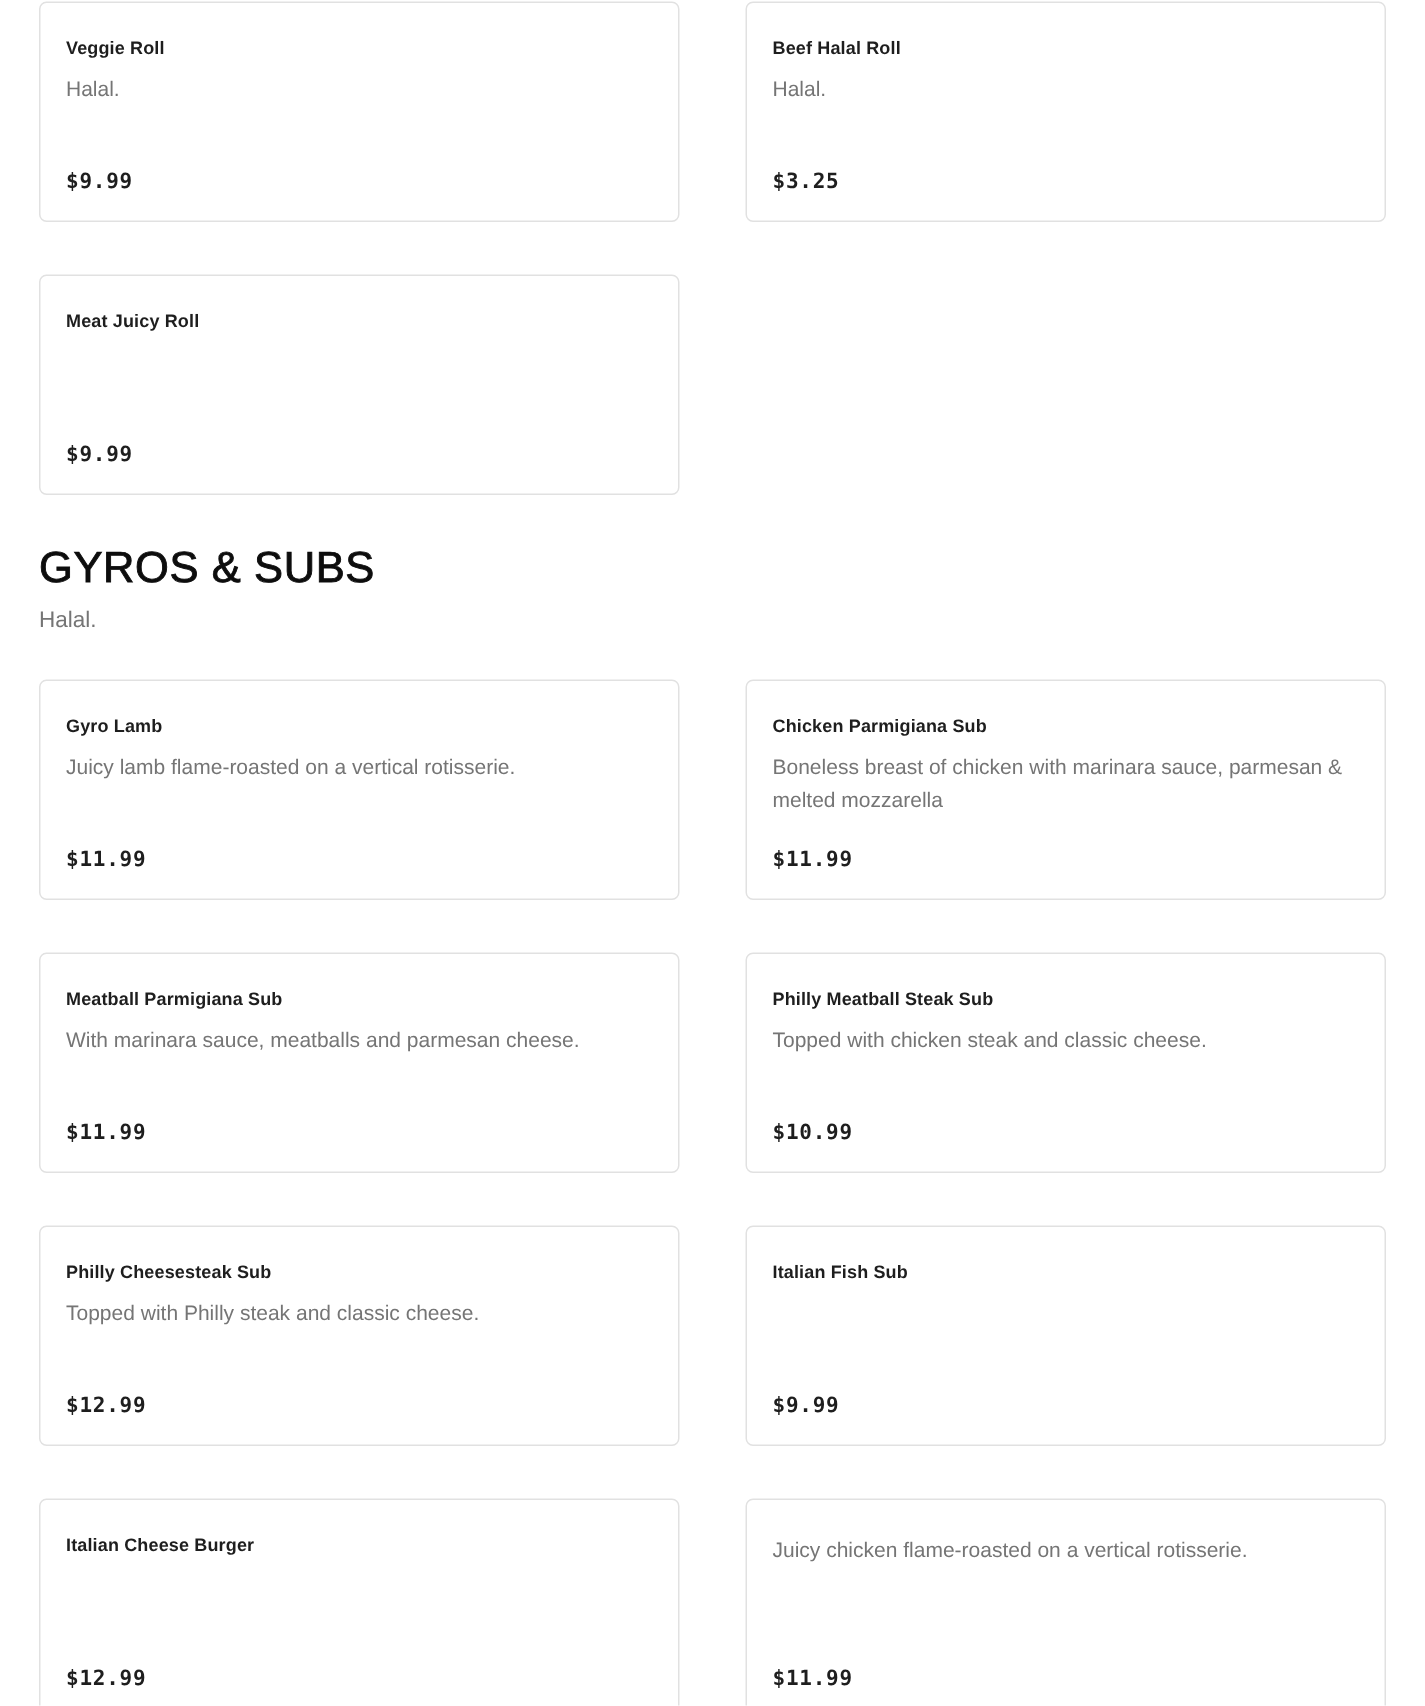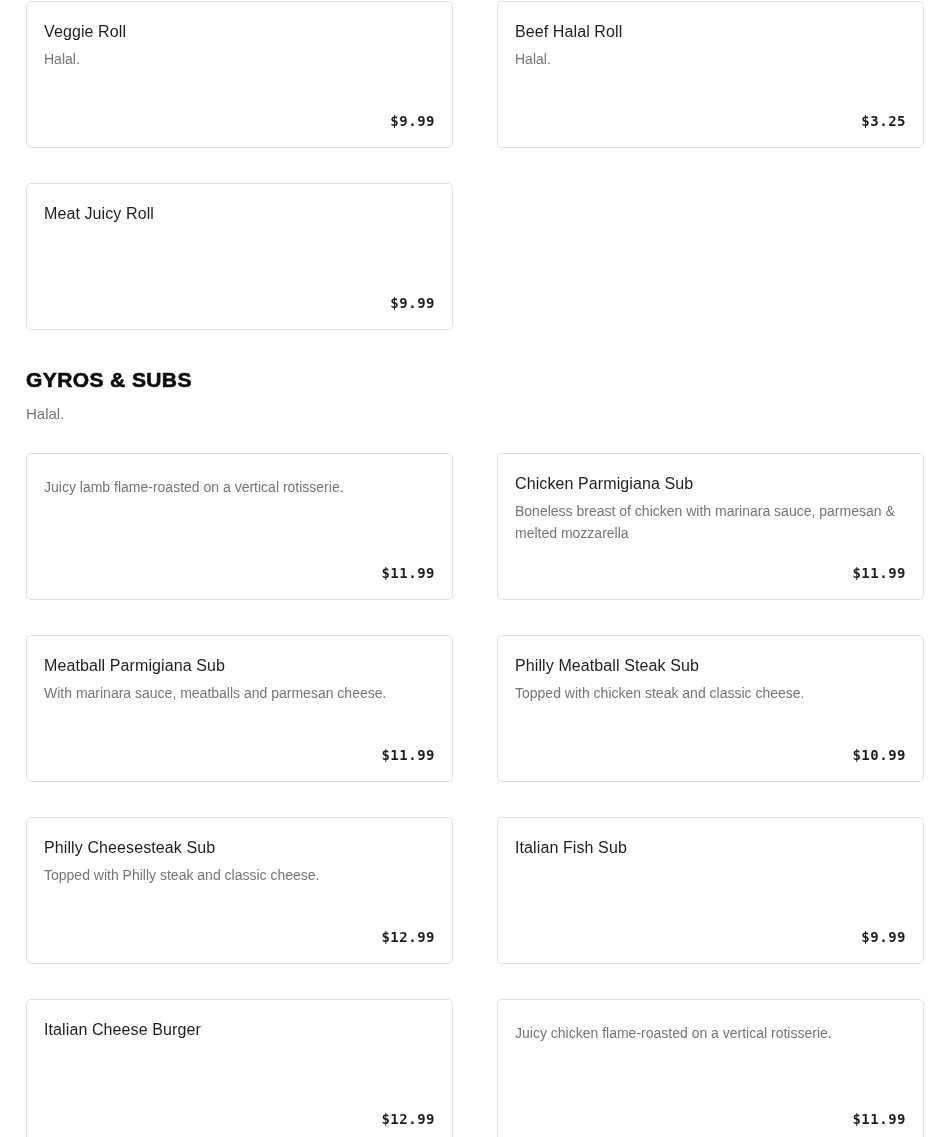--- a/index.html
+++ b/index.html
@@ -23,23 +23,23 @@
   }
   .items-grid{
     display:grid;
     grid-template-columns:1fr 1fr;
     column-gap:44px;
     row-gap:35px;
   }
   .items-grid + .section-head{margin-top:32px;}
   .section-head{
     margin:32px 0 0 0;
-    font-size:21px;
+    font-size:29px;
     line-height:35px;
-    font-weight:700;
+    font-weight:400;
     letter-spacing:0.4px;
     color:var(--c-heading);
     -webkit-text-stroke:0.6px var(--c-heading);
   }
   .section-sub{
     margin:6px 0 0 0;
     font-size:15px;
     line-height:22px;
     color:var(--c-desc);
   }
@@ -49,41 +49,40 @@
     background:var(--c-bg);
     border:1px solid var(--c-border);
     border-radius:5px;
     padding:18px 17px 16px 17px;
     display:flex;
     flex-direction:column;
     cursor:pointer;
   }
   .card-title{
     margin:0;
-    font-size:16px;
+    font-size:12px;
     line-height:24px;
-    font-weight:400;
+    font-weight:700;
     letter-spacing:0.1px;
     color:var(--c-title);
   }
   .card-desc{
     margin:4px 0 0 0;
     font-size:14px;
     line-height:22px;
     color:var(--c-desc);
   }
   .card-price{
     margin-top:auto;
     font-family:"DejaVu Sans Mono",monospace;
     font-weight:700;
     font-size:14px;
     line-height:20px;
     letter-spacing:0.5px;
     color:var(--c-price);
-    text-align:right;
   }
 </style>
 </head>
 <body>
 
 <main class="page">
   <div id="menu-root">
       <div class="items-grid">
         <div class="card">
           <h3 class="card-title">Veggie Roll</h3>
@@ -97,20 +96,21 @@
         </div>
         <div class="card">
           <h3 class="card-title">Meat Juicy Roll</h3>
           <div class="card-price">$9.99</div>
         </div>
       </div>
       <h2 class="section-head">GYROS &amp; SUBS</h2>
       <p class="section-sub">Halal.</p>
       <div class="items-grid">
         <div class="card">
+          <h3 class="card-title">Gyro Lamb</h3>
           <p class="card-desc">Juicy lamb flame-roasted on a vertical rotisserie.</p>
           <div class="card-price">$11.99</div>
         </div>
         <div class="card">
           <h3 class="card-title">Chicken Parmigiana Sub</h3>
           <p class="card-desc">Boneless breast of chicken with marinara sauce, parmesan &amp; melted mozzarella</p>
           <div class="card-price">$11.99</div>
         </div>
         <div class="card">
           <h3 class="card-title">Meatball Parmigiana Sub</h3>

